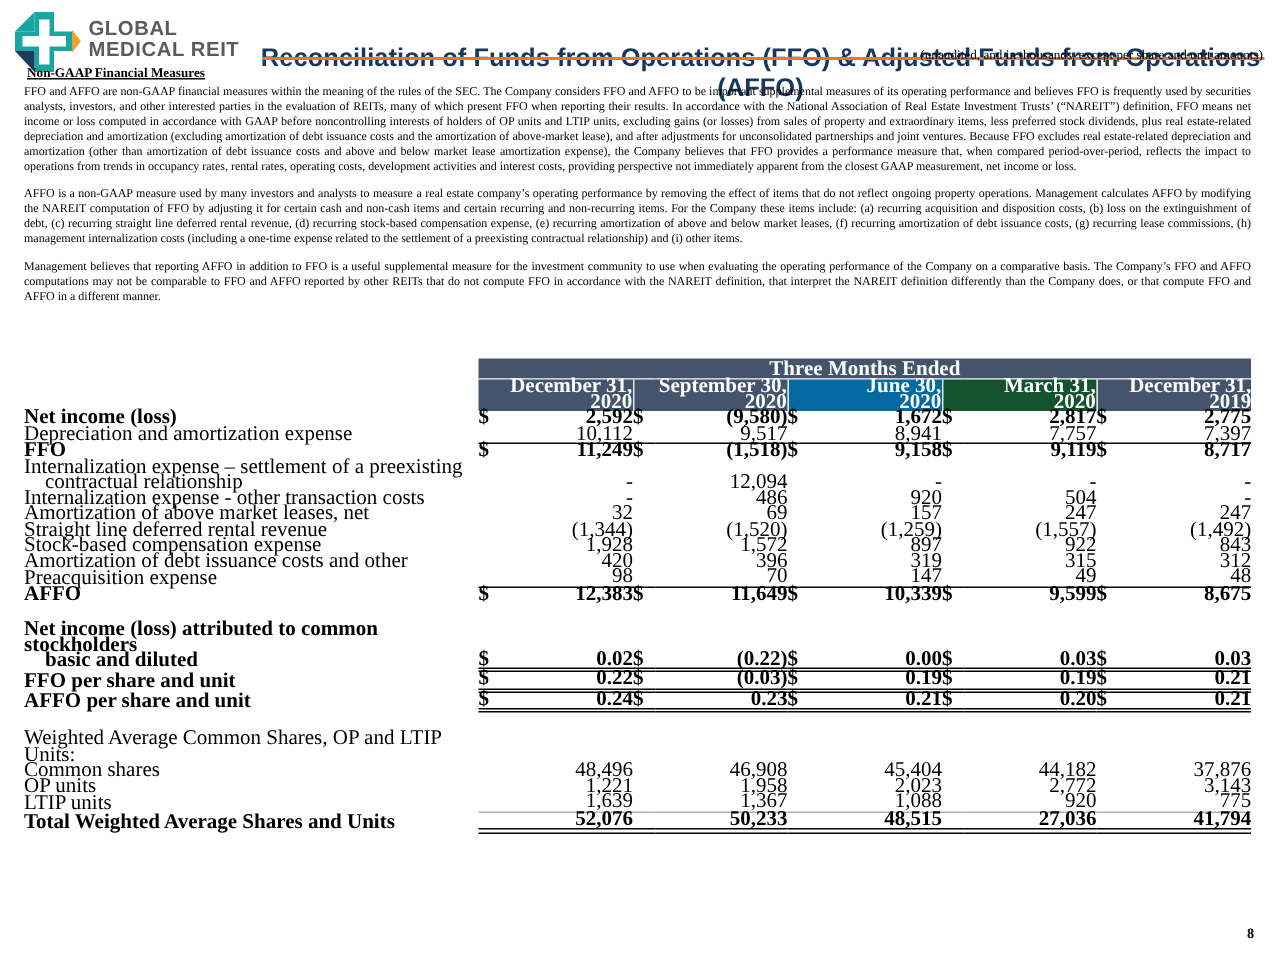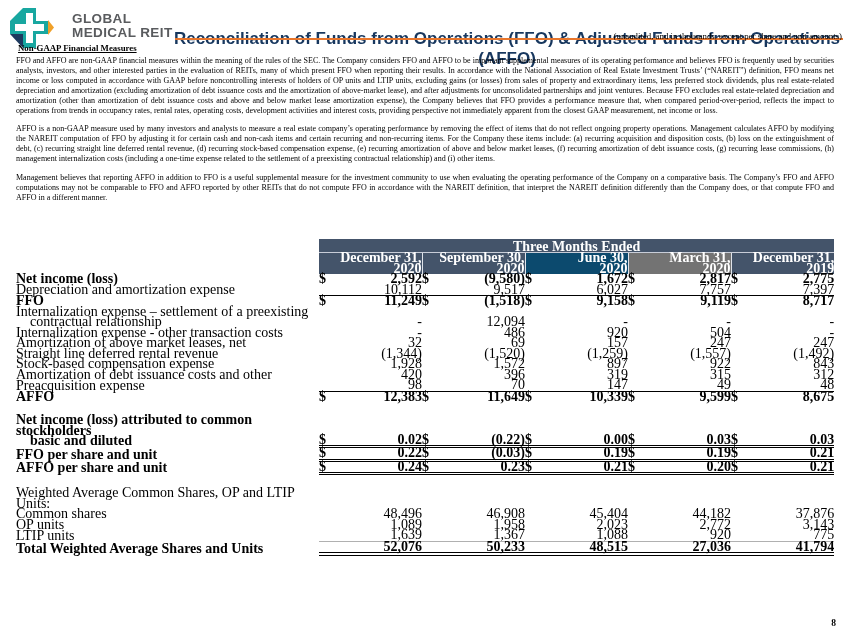--- a/index.html
+++ b/index.html
@@ -2,21 +2,21 @@
 <html><head>
 <meta charset="utf-8">
 <style>
   html,body{margin:0;padding:0;background:#e9e9e9;}
   .page{
     position:relative;width:850px;height:636px;background:#ffffff;
     font-family:"Liberation Serif", serif;color:#000;overflow:hidden;margin:0 auto;
   }
   
   .logo-wrap{position:absolute;left:8px;top:6px;display:flex;align-items:flex-start;}
-  .logo-text{margin-left:18px;font-family:"Liberation Sans",sans-serif;color:#595b5e;
+  .logo-text{margin-left:5px;font-family:"Liberation Sans",sans-serif;color:#595b5e;
     font-weight:700;font-size:13.5px;line-height:14px;letter-spacing:.4px;margin-top:6px;}
   .page-title{
     position:absolute;left:170px;top:29px;width:674px;text-align:center;
     font-family:"Liberation Sans",sans-serif;font-size:17px;color:#17375e;font-weight:600;
   }
   .title-rule{position:absolute;left:175px;top:38px;width:668px;height:2px;background:#e8762c;}
   .section-label{
     position:absolute;left:18px;top:43px;font-size:8.8px;font-weight:bold;text-decoration:underline;
   }
   .subtitle-note{
@@ -115,25 +115,25 @@
           <th class="lab-head"></th>
 
         <th class="dhead first" colspan="2" style="background: rgb(68, 84, 106);">
               <div>December 31,</div>
               <div>2020</div>
             </th>
             <th class="dhead" colspan="2" style="background: rgb(68, 84, 106);">
               <div>September 30,</div>
               <div>2020</div>
             </th>
-            <th class="dhead" colspan="2" style="background: #0c4a6e;">
+            <th class="dhead" colspan="2" style="background: #0369a1;">
               <div>June 30,</div>
               <div>2020</div>
             </th>
-            <th class="dhead" colspan="2" style="background: #737373;">
+            <th class="dhead" colspan="2" style="background: #14532d;">
               <div>March 31,</div>
               <div>2020</div>
             </th>
             <th class="dhead" colspan="2" style="background: rgb(68, 84, 106);">
               <div>December 31,</div>
               <div>2019</div>
             </th>
           </tr>
       </thead>
       <tbody>
@@ -151,21 +151,21 @@
             <td class="dol">$</td>
             <td class="val">2,775</td>
           </tr>
           <tr>
             <td class="lab">Depreciation and amortization expense</td>
             <td class="dol u-single"></td>
             <td class="val u-single">10,112</td>
             <td class="dol u-single"></td>
             <td class="val u-single">9,517</td>
             <td class="dol u-single"></td>
-            <td class="val u-single">6,027</td>
+            <td class="val u-single">8,941</td>
             <td class="dol u-single"></td>
             <td class="val u-single">7,757</td>
             <td class="dol u-single"></td>
             <td class="val u-single">7,397</td>
           </tr>
           <tr class="bold">
             <td class="lab ind1">FFO</td>
             <td class="dol">$</td>
             <td class="val">11,249</td>
             <td class="dol">$</td>
@@ -354,21 +354,21 @@
             <td class="dol"></td>
             <td class="val">45,404</td>
             <td class="dol"></td>
             <td class="val">44,182</td>
             <td class="dol"></td>
             <td class="val">37,876</td>
           </tr>
           <tr>
             <td class="lab ind1">OP units</td>
             <td class="dol"></td>
-            <td class="val">1,089</td>
+            <td class="val">1,221</td>
             <td class="dol"></td>
             <td class="val">1,958</td>
             <td class="dol"></td>
             <td class="val">2,023</td>
             <td class="dol"></td>
             <td class="val">2,772</td>
             <td class="dol"></td>
             <td class="val">3,143</td>
           </tr>
           <tr>

